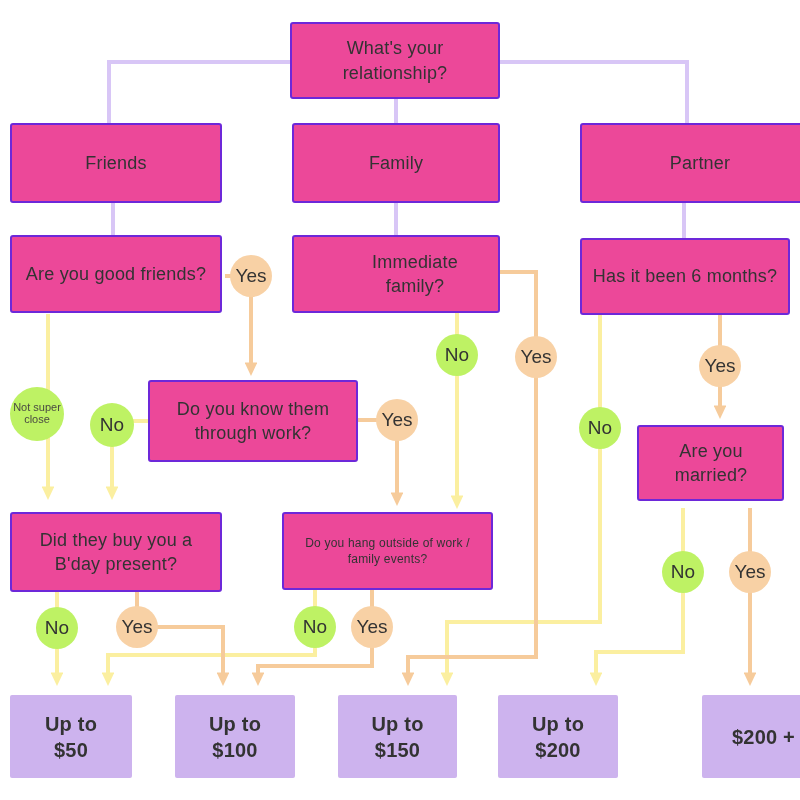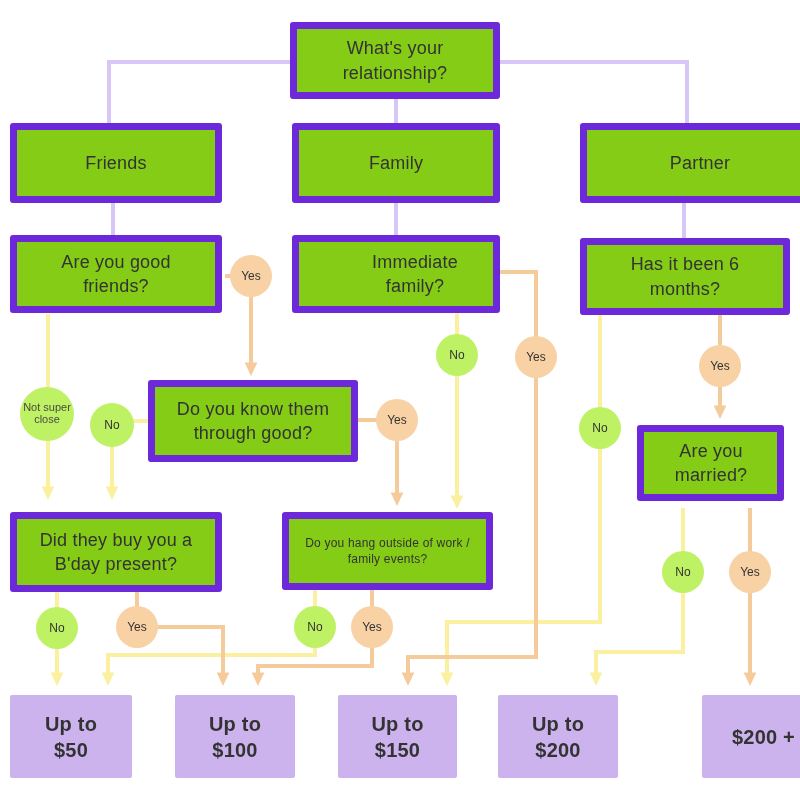--- a/index.html
+++ b/index.html
@@ -2,34 +2,34 @@
 <html><head>
 <meta charset="utf-8">
 <style>
   html,body{margin:0;padding:0;background:#ffffff;}
   .stage{
     position:relative;width:800px;height:800px;background:#ffffff;
     font-family:"Liberation Sans",sans-serif;color:#333333;overflow:hidden;
   }
   .lines{position:absolute;left:0;top:0;width:800px;height:800px;}
   .box{
-    position:absolute;box-sizing:border-box;background:#84cc16;
-    border:7px solid #6d28d9;border-radius:3px;
+    position:absolute;box-sizing:border-box;background:#ec4899;
+    border:2px solid #6d28d9;border-radius:3px;
     display:flex;align-items:center;justify-content:center;text-align:center;
     font-size:18px;line-height:1.35;padding:4px 10px;letter-spacing:.2px;
   }
   .fillbox{
     position:absolute;box-sizing:border-box;background:#cdb3ee;border:none;border-radius:2px;
     display:flex;align-items:center;justify-content:center;text-align:center;
     font-size:20px;font-weight:700;line-height:1.3;white-space:pre-line;letter-spacing:.2px;
   }
   .circle{
     position:absolute;border-radius:50%;
     display:flex;align-items:center;justify-content:center;text-align:center;
-    font-size:12px;line-height:1.05;
+    font-size:19px;line-height:1.05;
   }
   .yellow{background:#bef264;}
   .orange{background:#f8d1a5;}
   .tiny{font-size:11px;color:#4a4a42;}
 </style>
 </head>
 <body>
 
 <div class="stage">
 
@@ -80,31 +80,31 @@
   <div class="box" style="left:292px;top:123px;width:208px;height:80px;">Family</div>
 
   <div class="box" style="left:580px;top:123px;width:240px;height:80px;">Partner</div>
 
   <div class="box" style="left:10px;top:235px;width:212px;height:78px;">Are you good friends?</div>
 
   <div class="box" style="left:292px;top:235px;width:208px;height:78px;padding-left:48px;">Immediate family?</div>
 
   <div class="box" style="left:580px;top:238px;width:210px;height:77px;">Has it been 6 months?</div>
 
-  <div class="box" style="left:148px;top:380px;width:210px;height:82px;">Do you know them through good?</div>
+  <div class="box" style="left:148px;top:380px;width:210px;height:82px;">Do you know them through work?</div>
 
   <div class="box" style="left:10px;top:512px;width:212px;height:80px;">Did they buy you a B'day present?</div>
 
   <div class="box" style="left:282px;top:512px;width:211px;height:78px;font-size:12px;">Do you hang outside of work / family events?</div>
 
   <div class="box" style="left:637px;top:425px;width:147px;height:76px;padding-left:11px;">Are you married?</div>
 
   <div class="circle orange" style="left:230px;top:255px;width:42px;height:42px;">Yes</div>
 
-  <div class="circle yellow tiny" style="left:20px;top:387px;width:54px;height:54px;">Not super close</div>
+  <div class="circle yellow tiny" style="left:10px;top:387px;width:54px;height:54px;">Not super close</div>
 
   <div class="circle yellow" style="left:90px;top:403px;width:44px;height:44px;">No</div>
 
   <div class="circle orange" style="left:376px;top:399px;width:42px;height:42px;">Yes</div>
 
   <div class="circle yellow" style="left:436px;top:334px;width:42px;height:42px;">No</div>
 
   <div class="circle orange" style="left:515px;top:336px;width:42px;height:42px;">Yes</div>
 
   <div class="circle yellow" style="left:579px;top:407px;width:42px;height:42px;">No</div>

